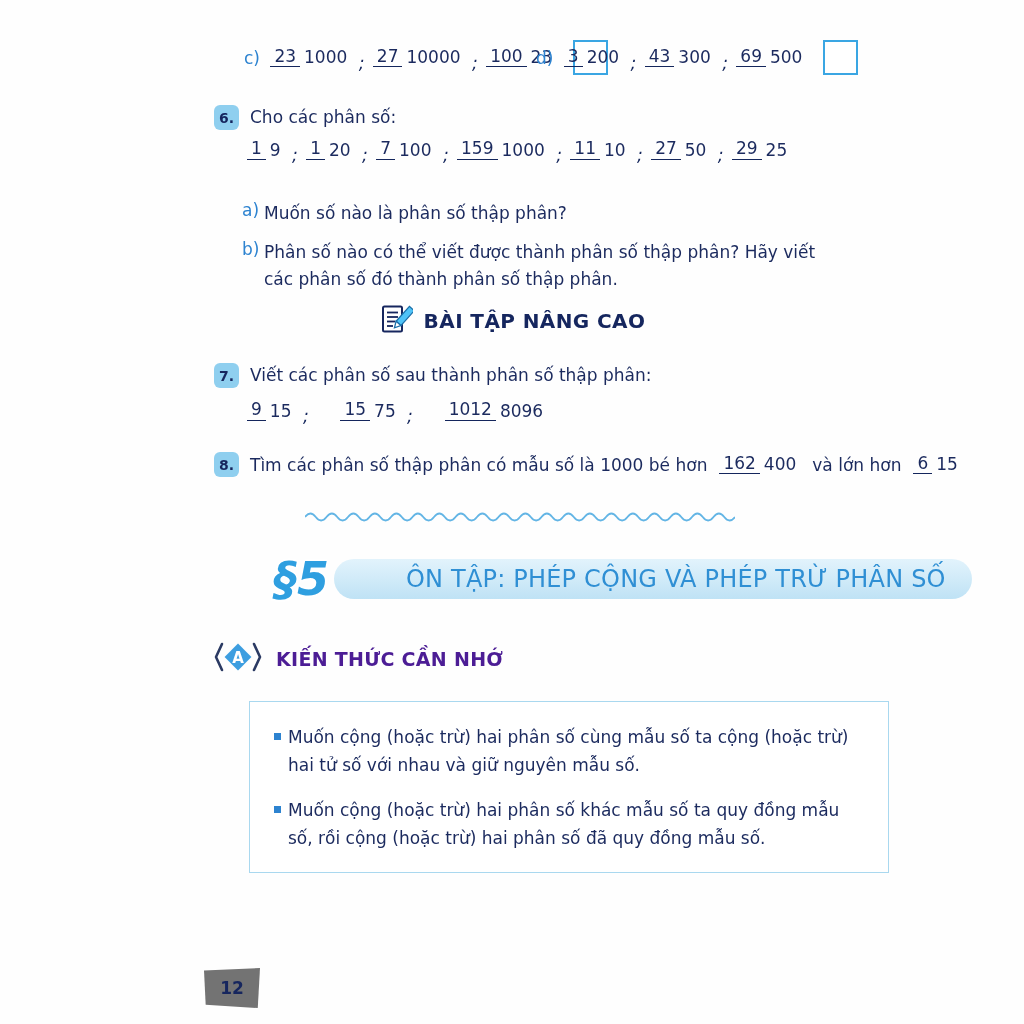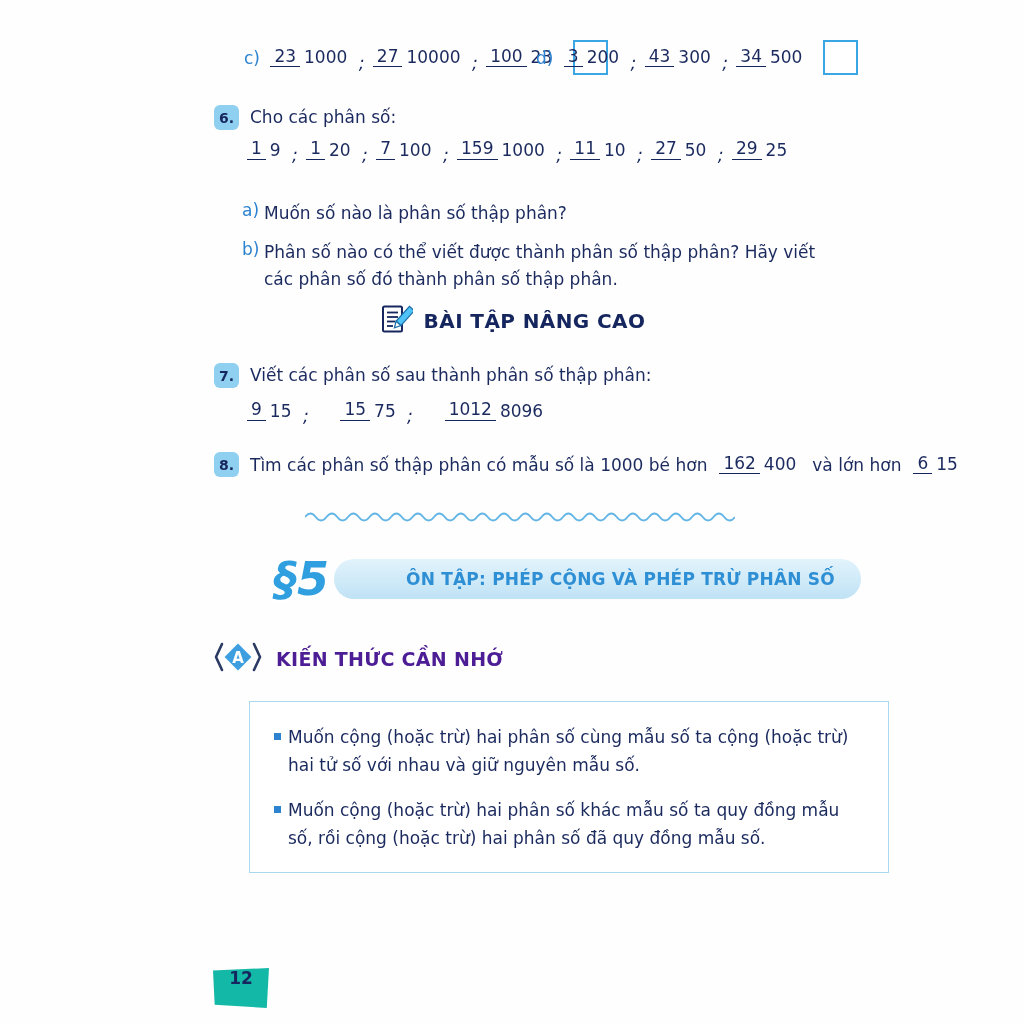--- a/index.html
+++ b/index.html
@@ -172,22 +172,22 @@
     left: 62px;
     top: 4px;
     height: 40px;
     border-radius: 20px;
     background: linear-gradient(180deg,#e2f3fc 0%, #cfeaf8 55%, #bfe2f5 100%);
     display: flex;
     align-items: center;
     padding: 0 26px 0 72px;
   }
   .banner .pill .ptxt {
-    font-size: 17px;
-    font-weight: bold;
+    font-size: 24px;
+    font-weight: normal;
     color: #2f8fd4;
     letter-spacing: .2px;
     white-space: nowrap;
   }
   .banner .sect {
     position: relative;
     z-index: 3;
     font-size: 46px;
     font-weight: bold;
     font-style: italic;
@@ -243,26 +243,27 @@
     vertical-align: middle;
     margin-right: 7px;
     position: relative;
     top: -2px;
   }
 
   
   .pagenum {
     position: absolute;
     top: 968px;
-    left: 213px;
+    left: 204px;
     width: 56px;
     height: 40px;
-    background: #14b8a6;
+    background: #737373;
     clip-path: polygon(0% 6%, 100% 0%, 96% 100%, 3% 92%);
     display: flex;
+    align-items: center;
     justify-content: center;
   }
   .pagenum span {
     font-size: 17px;
     font-weight: bold;
     color: #16265e;
   }
 </style>
 </head>
 <body>
@@ -296,21 +297,21 @@
         <span class="num">3</span>
         <span class="den">200</span>
       </span>
       <span class="sep">;</span>
       <span class="frac">
         <span class="num">43</span>
         <span class="den">300</span>
       </span>
       <span class="sep">;</span>
       <span class="frac">
-        <span class="num">34</span>
+        <span class="num">69</span>
         <span class="den">500</span>
       </span>
       <span class="ansbox"></span>
     </div>
   </div>
 
   <div class="ex6">
     <div class="head">
       <span class="exnum">6.</span>
       <span class="txt">Cho các phân số:</span>

